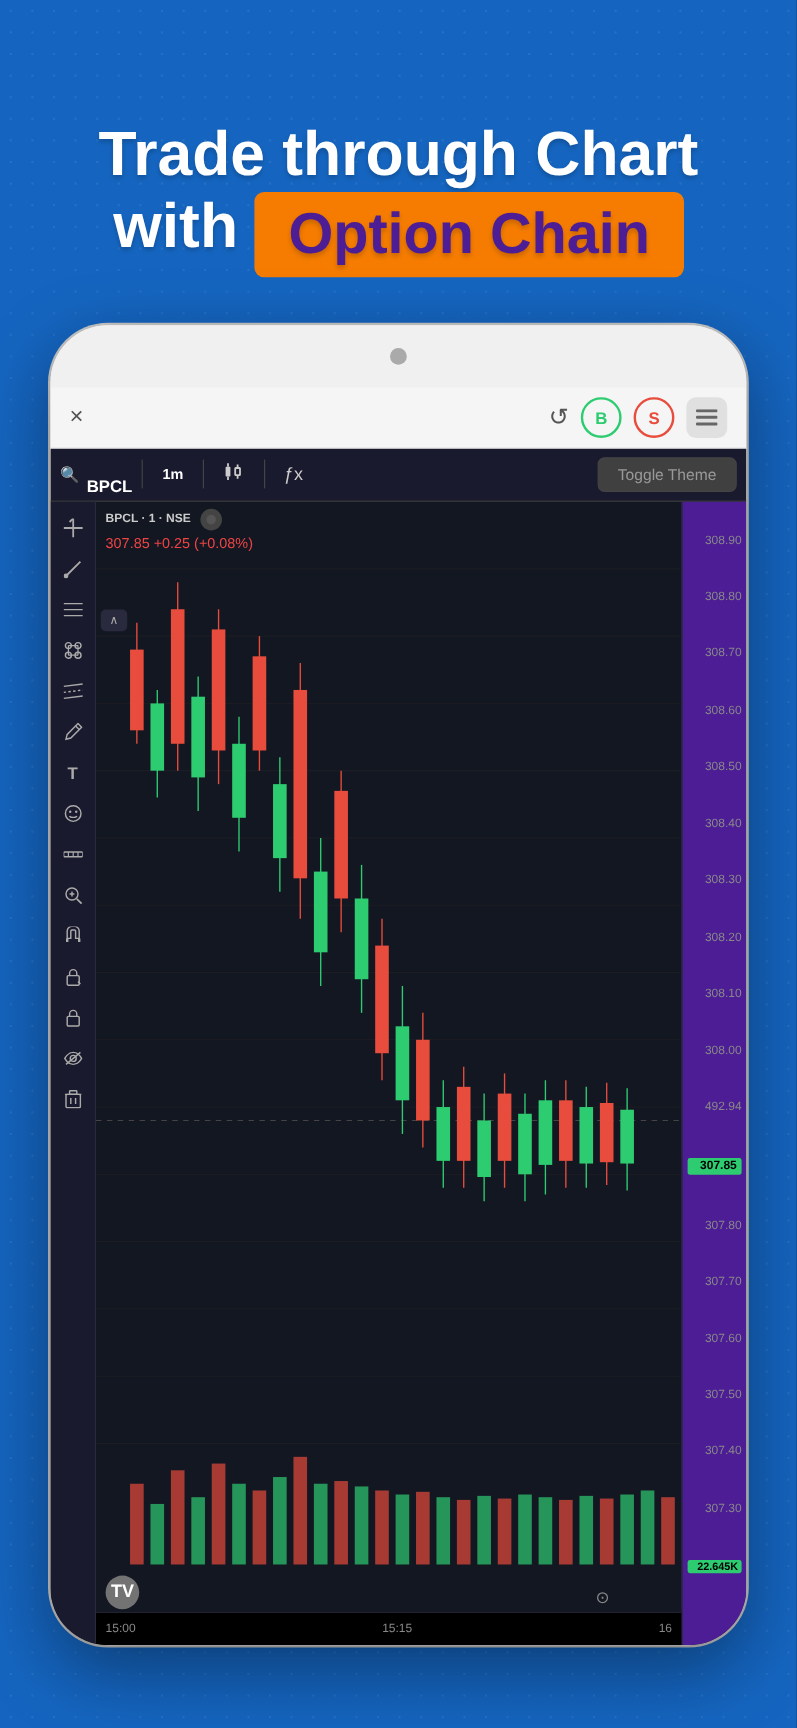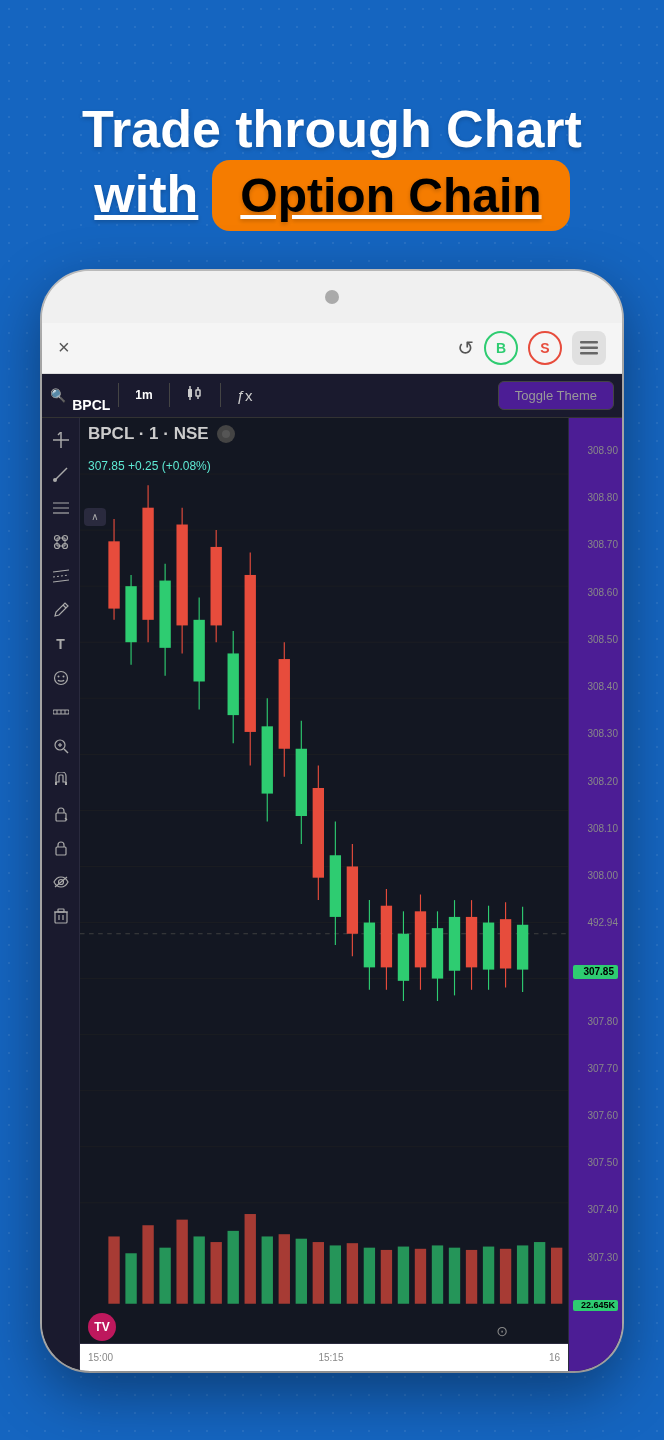--- a/index.html
+++ b/index.html
@@ -24,34 +24,33 @@
       font-size: 52px;
       font-weight: 800;
       line-height: 1.15;
       color: white;
       text-shadow: 0 2px 4px rgba(0,0,0,0.2);
       margin-top: 40px;
     }
 
     .hero-title-line2 {
       display: flex;
-      align-items: center;
+      align-items: flex-start;
       justify-content: center;
       gap: 14px;
       flex-wrap: wrap;
-      text-decoration: underline;
     }
 
     .option-chain-badge {
       background: #F57C00;
-      color: #000000;
+      color: #4c1d95;
       font-size: 48px;
       font-weight: 900;
       padding: 8px 28px;
-      border-radius: 18px;
+      border-radius: 8px;
       display: inline-block;
     }
 
     .phone-wrapper {
       display: flex;
       justify-content: center;
       padding: 10px 20px 0;
     }
 
     .phone-frame {
@@ -184,21 +183,21 @@
 
     .toolbar-btn {
       color: #ccc;
       font-size: 12px;
       padding: 4px 8px;
       border-radius: 4px;
       font-weight: 400;
     }
 
     .toggle-theme-btn {
-      background: #4c1d95;
+      background: #404040;
       color: #999;
       font-size: 13px;
       padding: 6px 16px;
       border-radius: 6px;
       margin-left: auto;
       border: 1px solid #444;
     }
 
     .chart-container {
       flex: 1;
@@ -244,39 +243,39 @@
       top: 0;
       left: 0;
       right: 0;
       z-index: 10;
     }
 
     .symbol-row {
       display: flex;
       align-items: center;
       gap: 8px;
-      font-size: 17px;
+      font-size: 10px;
       color: #ccc;
       font-weight: 600;
     }
 
     .dot-indicator {
       width: 18px;
       height: 18px;
       background: #444;
       border-radius: 50%;
       display: flex;
       align-items: center;
       justify-content: center;
     }
 
     .price-row {
-      color: #5eead4;
+      color: #ef4444;
       font-size: 12px;
-      margin-top: 15px;
+      margin-top: 4px;
     }
 
     .volume-row {
       color: #aaa;
       font-size: 11px;
       margin-top: 1px;
     }
 
     .price-axis {
       width: 54px;
@@ -321,40 +320,40 @@
       top: 0;
       left: 0;
     }
 
     .time-axis {
       position: absolute;
       bottom: 0;
       left: 0;
       right: 0;
       height: 28px;
-      background: #ffffff;
+      background: #000000;
       border-top: 1px solid #2a2a3e;
       display: flex;
       align-items: center;
       padding: 0 8px;
       justify-content: space-between;
     }
 
     .time-label {
       font-size: 10px;
       color: #888;
     }
 
     .tradingview-logo {
       position: absolute;
       bottom: 30px;
       left: 8px;
-      background: #be185d;
+      background: #737373;
       color: white;
-      font-size: 12px;
+      font-size: 15px;
       font-weight: 800;
       width: 28px;
       height: 28px;
       border-radius: 50%;
       display: flex;
       align-items: center;
       justify-content: center;
     }
 
     .collapse-btn {

